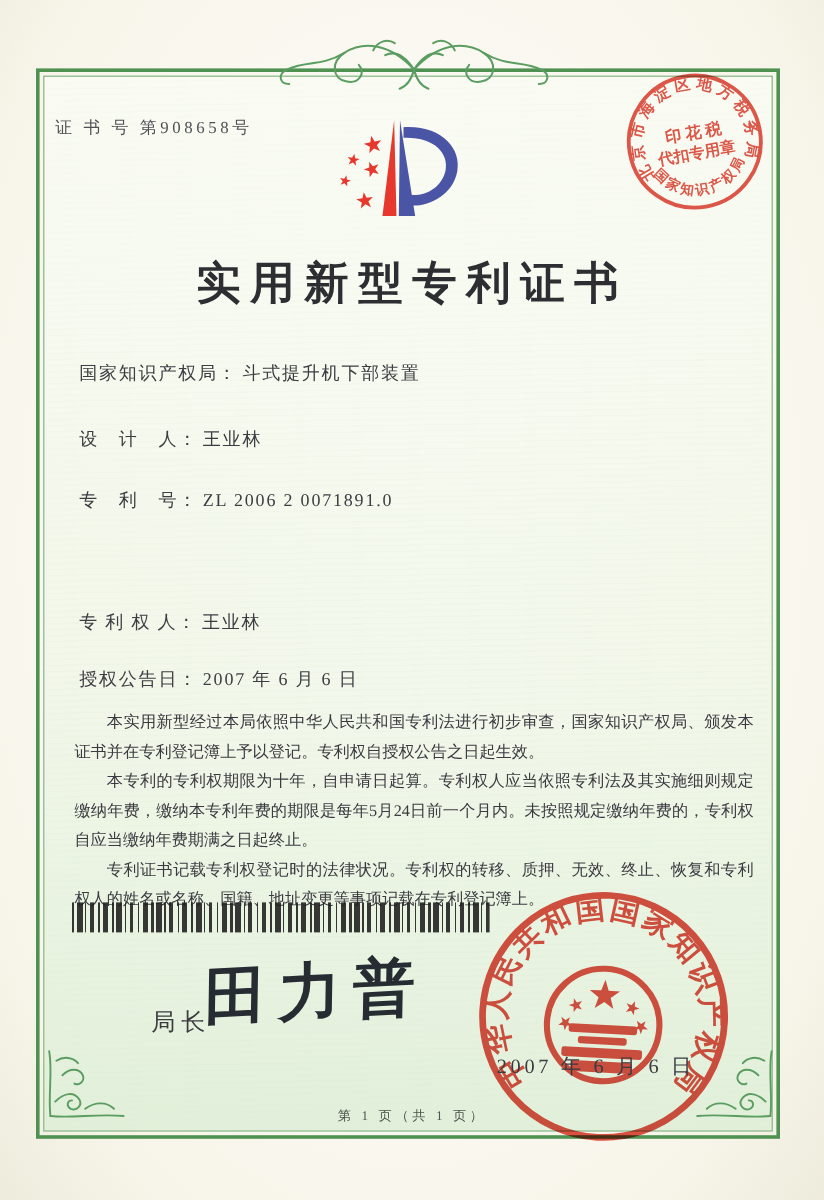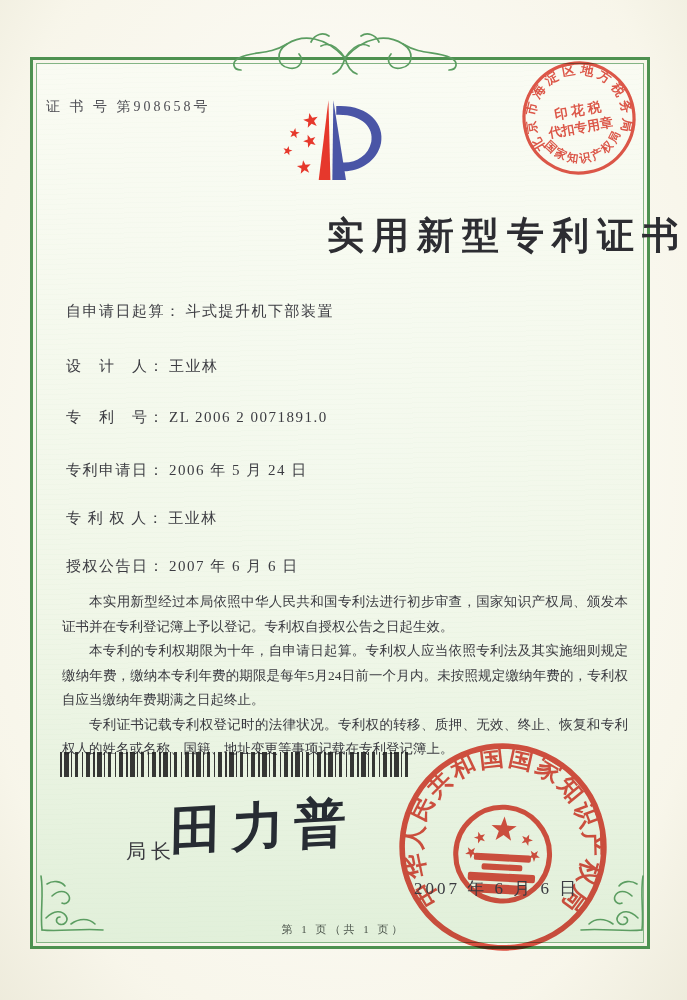--- a/index.html
+++ b/index.html
@@ -35,21 +35,21 @@
     position:absolute;left:46px;top:98px;z-index:3;
     font-size:14px;letter-spacing:3px;color:#4f4f55;
   }
   .logo{position:absolute;left:272px;top:88px;width:146px;height:114px;z-index:3;}
   .tax-seal{
     position:absolute;left:519px;top:58px;width:120px;height:120px;z-index:5;
     transform:rotate(-10deg);mix-blend-mode:multiply;opacity:0.85;
   }
   .title{
     position:absolute;left:0;width:687px;top:211px;z-index:3;
-    text-align:right;font-size:37px;font-weight:700;letter-spacing:8px;color:#2d2d32;
+    text-align:center;font-size:37px;font-weight:700;letter-spacing:8px;color:#2d2d32;
   }
   
   .field{
     position:absolute;left:66px;z-index:3;
     font-size:15px;color:#3c3c42;letter-spacing:1.5px;white-space:nowrap;
   }
   .field .val{margin-left:4px;font-family:Liberation Serif, serif;}
   
   .body-text{
     position:absolute;left:62px;top:590px;width:566px;z-index:3;
@@ -176,30 +176,27 @@
     <text fill="#dd3a2c" font-size="11.5" font-weight="bold" letter-spacing="2">
       <textPath href="#taxBottomArc" startOffset="50%" text-anchor="middle">国家知识产权局</textPath>
     </text>
     <text x="60" y="57" text-anchor="middle" fill="#dd3a2c" font-size="13.5" font-weight="bold">印 花 税</text>
     <text x="60" y="74" text-anchor="middle" fill="#dd3a2c" font-size="13" font-weight="bold">代扣专用章</text>
   </svg>
 
   <div class="title">实用新型专利证书</div>
 
   <div class="field" style="top:302px">
-    <span>自申请日起算：</span><span class="val">斗式提升机下部装置</span>
+    <span>国家知识产权局：</span><span class="val">斗式提升机下部装置</span>
   </div>
   <div class="field" style="top:357px">
     <span>设　计　人：</span><span class="val">王业林</span>
   </div>
   <div class="field" style="top:408px">
     <span>专　利　号：</span><span class="val">ZL 2006 2 0071891.0</span>
-  </div>
-  <div class="field" style="top:461px">
-    <span>专利申请日：</span><span class="val">2006 年 5 月 24 日</span>
   </div>
   <div class="field" style="top:509px">
     <span>专 利 权 人：</span><span class="val">王业林</span>
   </div>
   <div class="field" style="top:557px">
     <span>授权公告日：</span><span class="val">2007 年 6 月 6 日</span>
   </div>
 
   <div class="body-text">
     <p>本实用新型经过本局依照中华人民共和国专利法进行初步审查，国家知识产权局、颁发本证书并在专利登记簿上予以登记。专利权自授权公告之日起生效。</p>

